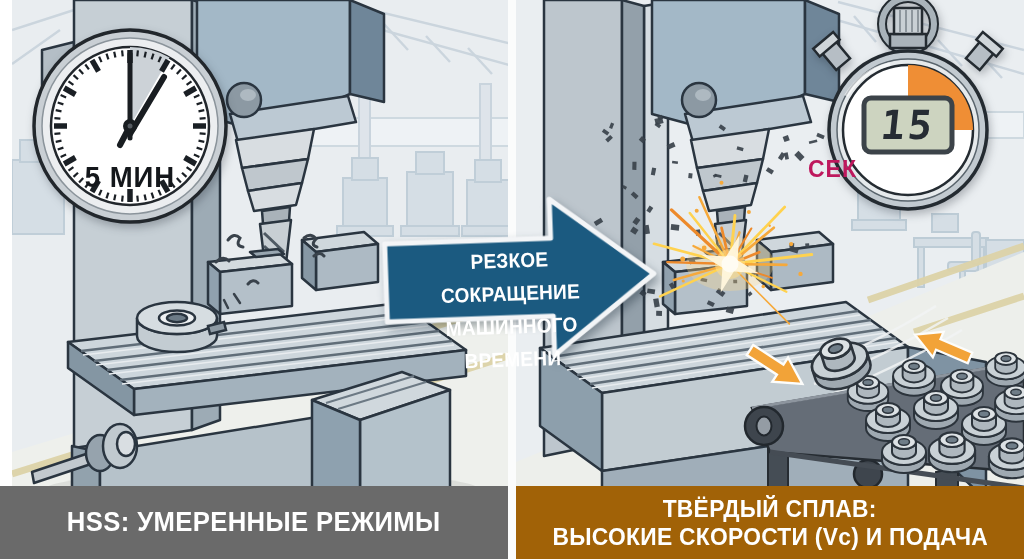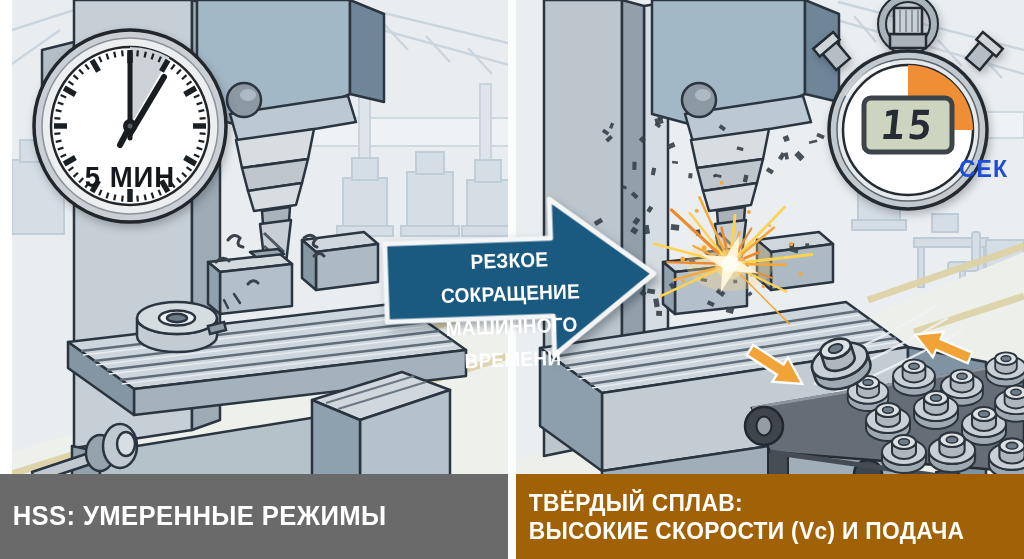--- a/index.html
+++ b/index.html
@@ -26,37 +26,37 @@
   
   .stopwatch{position:absolute;left:292px;top:-4px;width:200px;height:236px;z-index:12;}
   .stopwatch svg{filter:drop-shadow(2px 4px 4px rgba(20,30,40,.28));}
   .lcd-value{
     position:absolute;left:56px;top:102px;width:88px;height:54px;
     display:flex;align-items:center;justify-content:center;
     font-family:"DejaVu Sans Mono",monospace;font-weight:700;font-size:40px;
     color:#262c33;transform:skewX(-6deg);letter-spacing:3px;
   }
   .lcd-unit{
-    position:absolute;left:0;top:160px;width:200px;text-align:right;
-    font-size:23px;font-weight:700;color:#1d4ed8;letter-spacing:1px;
+    position:absolute;left:0;top:160px;width:200px;text-align:left;
+    font-size:23px;font-weight:700;color:#be185d;letter-spacing:1px;
   }
 
   
   .transition-arrow{position:absolute;left:382px;top:192px;width:292px;height:176px;z-index:40;transform:rotate(-2deg);}
   .transition-arrow svg{filter:drop-shadow(3px 5px 5px rgba(10,25,40,.35));}
   .arrow-text{
     position:absolute;left:12px;top:51px;width:232px;text-align:center;
     color:#ffffff;font-weight:700;font-size:20.5px;line-height:33px;
     letter-spacing:.2px;transform:scaleX(.93);
   }
 
   
   .caption{
-    position:absolute;bottom:0;height:85px;z-index:20;
-    display:flex;flex-direction:column;justify-content:center;
+    position:absolute;bottom:0;height:73px;z-index:20;
+    display:flex;flex-direction:column;align-items:center;justify-content:center;
   }
   .caption-left{left:0;width:508px;background:#6a6a6a;}
   .caption-right{left:516px;width:508px;background:#a16207;}
   .caption .line1{
     color:#fff;font-weight:700;font-size:27px;letter-spacing:.4px;transform:scaleX(.95);white-space:nowrap;
   }
   .caption-right .linea{
     color:#fff;font-weight:700;font-size:24px;line-height:28px;letter-spacing:.3px;
     transform:scaleX(.95);white-space:nowrap;
   }

